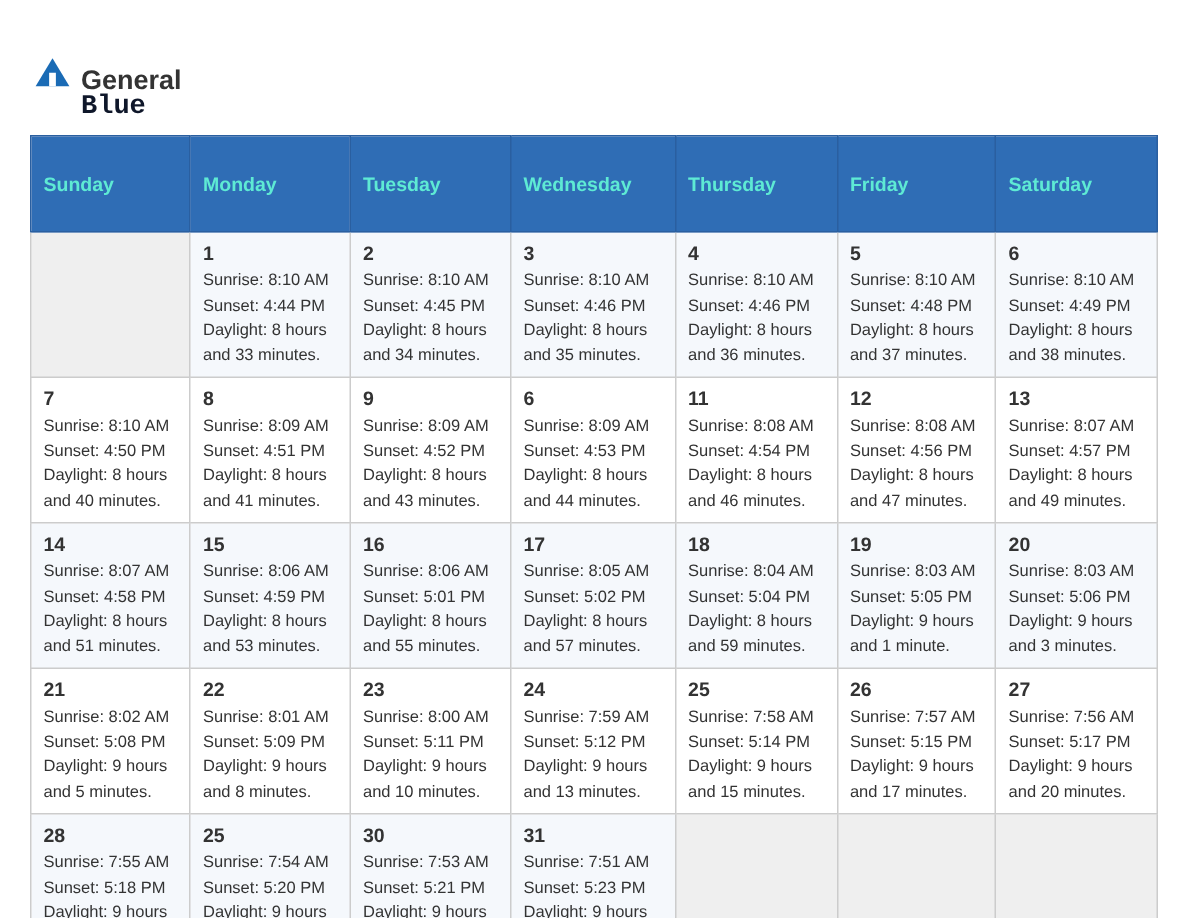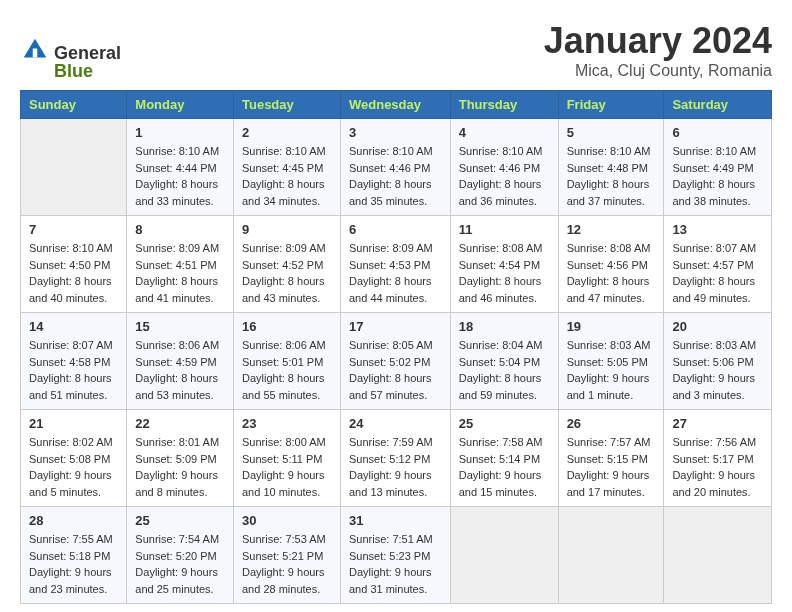--- a/index.html
+++ b/index.html
@@ -22,21 +22,21 @@
     }
     .logo-text {
       display: flex;
       flex-direction: column;
       font-size: 18px;
       font-weight: bold;
       line-height: 1;
       margin-top: 24px;
     }
     .logo-general { color: #333; }
-    .logo-blue { color: #4d7c0f; }
+    .logo-blue { color: #0f172a; font-family: Liberation Mono, monospace; }
     .logo-icon {
       width: 30px;
       height: 30px;
       margin-right: 4px;
     }
     .title-block {
       text-align: right;
     }
     .month-title {
       font-size: 36px;
@@ -47,23 +47,23 @@
       font-size: 16px;
       color: #555;
     }
     .calendar {
       width: 100%;
       border-collapse: collapse;
       border: 1px solid #ccc;
     }
     .calendar th {
       background-color: #2f6db5;
-      color: #bef264;
+      color: #5eead4;
       text-align: left;
-      padding: 6px 8px;
+      padding: 24px 8px;
       font-size: 13px;
       border: 1px solid #2a5fa0;
       margin-top: 24px;
     }
     .calendar td {
       vertical-align: top;
       padding: 6px 8px;
       border: 1px solid #ccc;
       font-size: 11px;
       color: #333;
@@ -102,24 +102,20 @@
   <div class="logo">
     <svg class="logo-icon" viewBox="0 0 40 40">
       <polygon points="20,5 35,30 5,30" fill="#1a6bb5"></polygon>
       <rect x="17" y="18" width="6" height="12" fill="#fff"></rect>
     </svg>
     <div class="logo-text">
       <span class="logo-general">General</span>
       <span class="logo-blue">Blue</span>
     </div>
   </div>
-  <div class="title-block">
-    <div class="month-title">January 2024</div>
-    <div class="location-subtitle">Mica, Cluj County, Romania</div>
-  </div>
 </div>
 
 <table class="calendar">
   <thead>
     <tr>
     <th>Sunday</th>
         <th>Monday</th>
         <th>Tuesday</th>
         <th>Wednesday</th>
         <th>Thursday</th>

